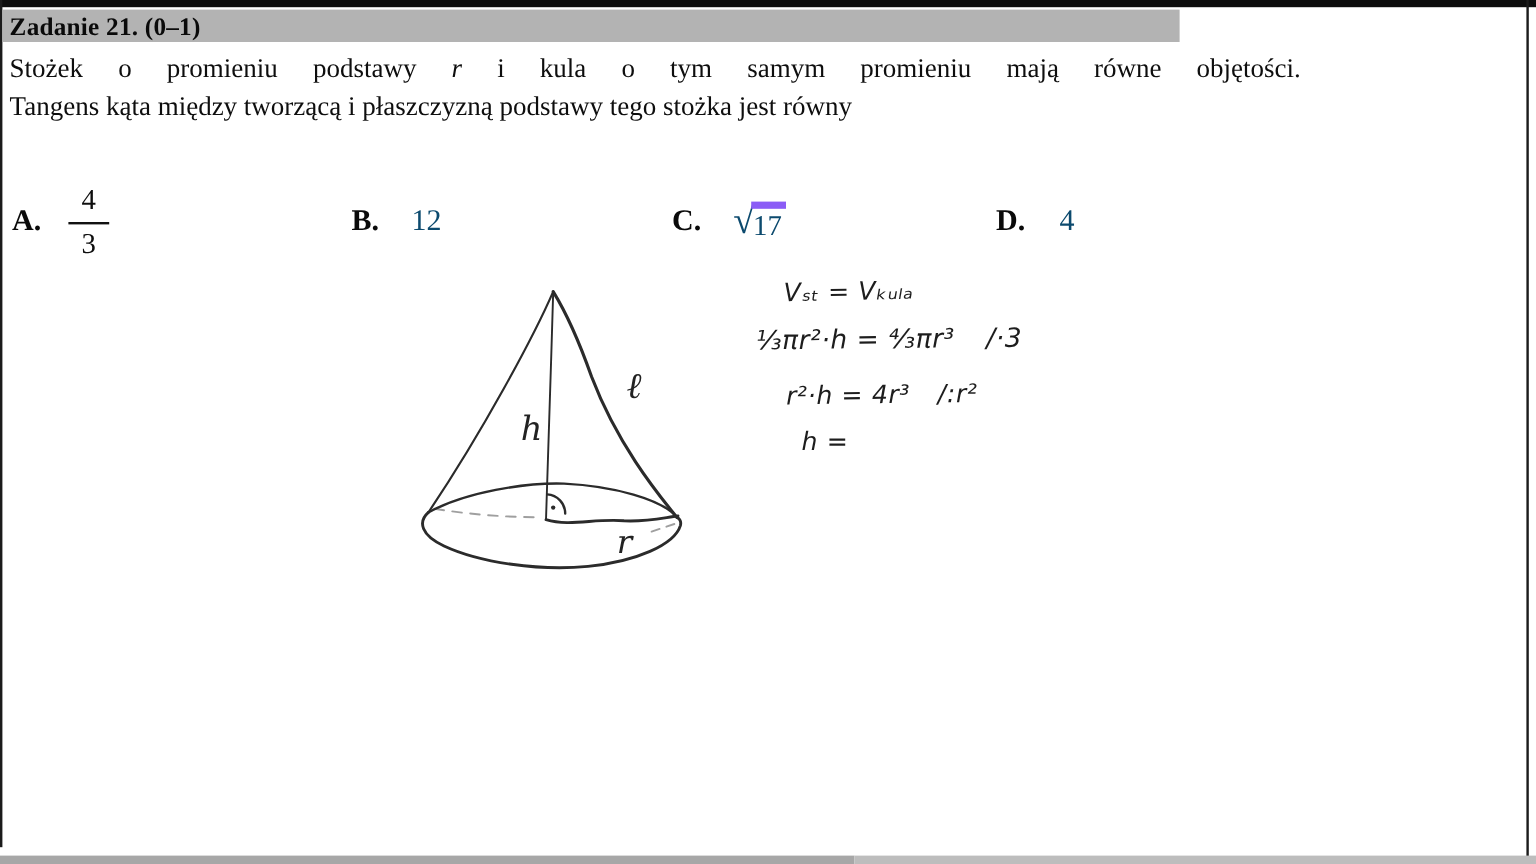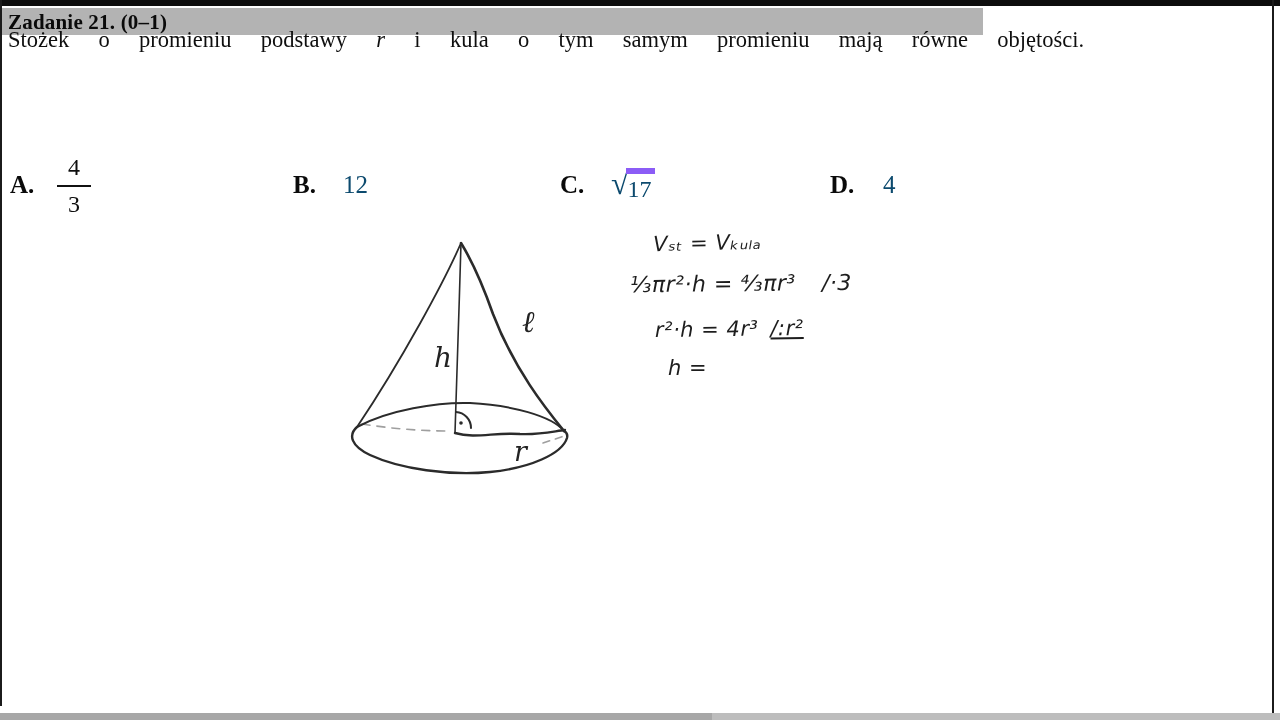--- a/index.html
+++ b/index.html
@@ -13,21 +13,21 @@
   .bottom-bar{position:absolute;left:0;top:713px;width:1280px;height:7px;display:flex;}
   .bottom-bar .seg-a{width:712px;height:100%;background:#a7a7a7;}
   .bottom-bar .seg-b{flex:1;height:100%;background:#bdbdbd;}
 
   
   .header-band{position:absolute;left:2px;top:8px;width:981px;height:27px;background:#b3b3b3;}
   .header-band .title{font-size:21px;font-weight:bold;line-height:28px;padding-left:6px;
                       letter-spacing:.2px;color:#0a0a0a;}
 
   
-  .question{position:absolute;left:8px;top:24px;width:1076px;font-size:22.5px;line-height:32px;color:#0e0e0e;}
+  .question{position:absolute;left:8px;top:41px;width:1076px;font-size:22.5px;line-height:32px;color:#0e0e0e;}
   .q-line1{text-align:justify;text-align-last:justify;}
   .q-var{font-style:italic;}
   .q-line2{text-align:left;}
 
   
   .ans-letter{position:absolute;top:171px;font-size:25px;font-weight:bold;color:#0a0a0a;}
   .ans-value{position:absolute;top:171px;font-size:25px;color:#0c4a6e;}
   .fraction{position:absolute;left:57px;top:150px;width:34px;text-align:center;font-size:24px;color:#0e0e0e;}
   .fraction .num{display:block;line-height:35px;border-bottom:2px solid #111;}
   .fraction .den{display:block;line-height:34px;}
@@ -39,21 +39,21 @@
   .cone-svg{position:absolute;left:330px;top:228px;}
 
   
   .hw{position:absolute;font-family:"DejaVu Sans",sans-serif;font-style:italic;color:#1d1d1d;
       white-space:nowrap;letter-spacing:.5px;}
   .hw .op{display:inline-block;}
   .hw1{left:653px;top:231px;font-size:21px;transform:rotate(-1.2deg);}
   .hw2{left:630px;top:271px;font-size:22px;transform:rotate(-0.6deg);}
   .hw2 .op{margin-left:26px;transform:rotate(1deg);}
   .hw3{left:655px;top:317px;font-size:21px;transform:rotate(-0.8deg);}
-  .hw3 .op{margin-left:12px;text-decoration:underline;}
+  .hw3 .op{margin-left:23px;}
   .hw4{left:668px;top:356px;font-size:21px;}
 </style>
 </head>
 <body>
 
 <div id="stage">
 
   <div class="top-bar"></div>
   <div class="left-line"></div>
   <div class="right-line"></div>
@@ -61,20 +61,21 @@
     <div class="seg-a"></div>
     <div class="seg-b"></div>
   </div>
 
   <div class="header-band">
     <div class="title">Zadanie 21. (0–1)</div>
   </div>
 
   <div class="question">
     <div class="q-line1"><span>Stożek o promieniu podstawy</span> <span class="q-var">r</span> <span>i kula o tym samym promieniu mają równe objętości.</span></div>
+    <div class="q-line2">Tangens kąta między tworzącą i płaszczyzną podstawy tego stożka jest równy</div>
   </div>
 
   <span class="ans-letter" style="left:10px">A.</span>
   <span class="fraction">
     <span class="num">4</span>
     <span class="den">3</span>
   </span>
 
   <span class="ans-letter" style="left:293px">B.</span>
   <span class="ans-value" style="left:343px">12</span>

